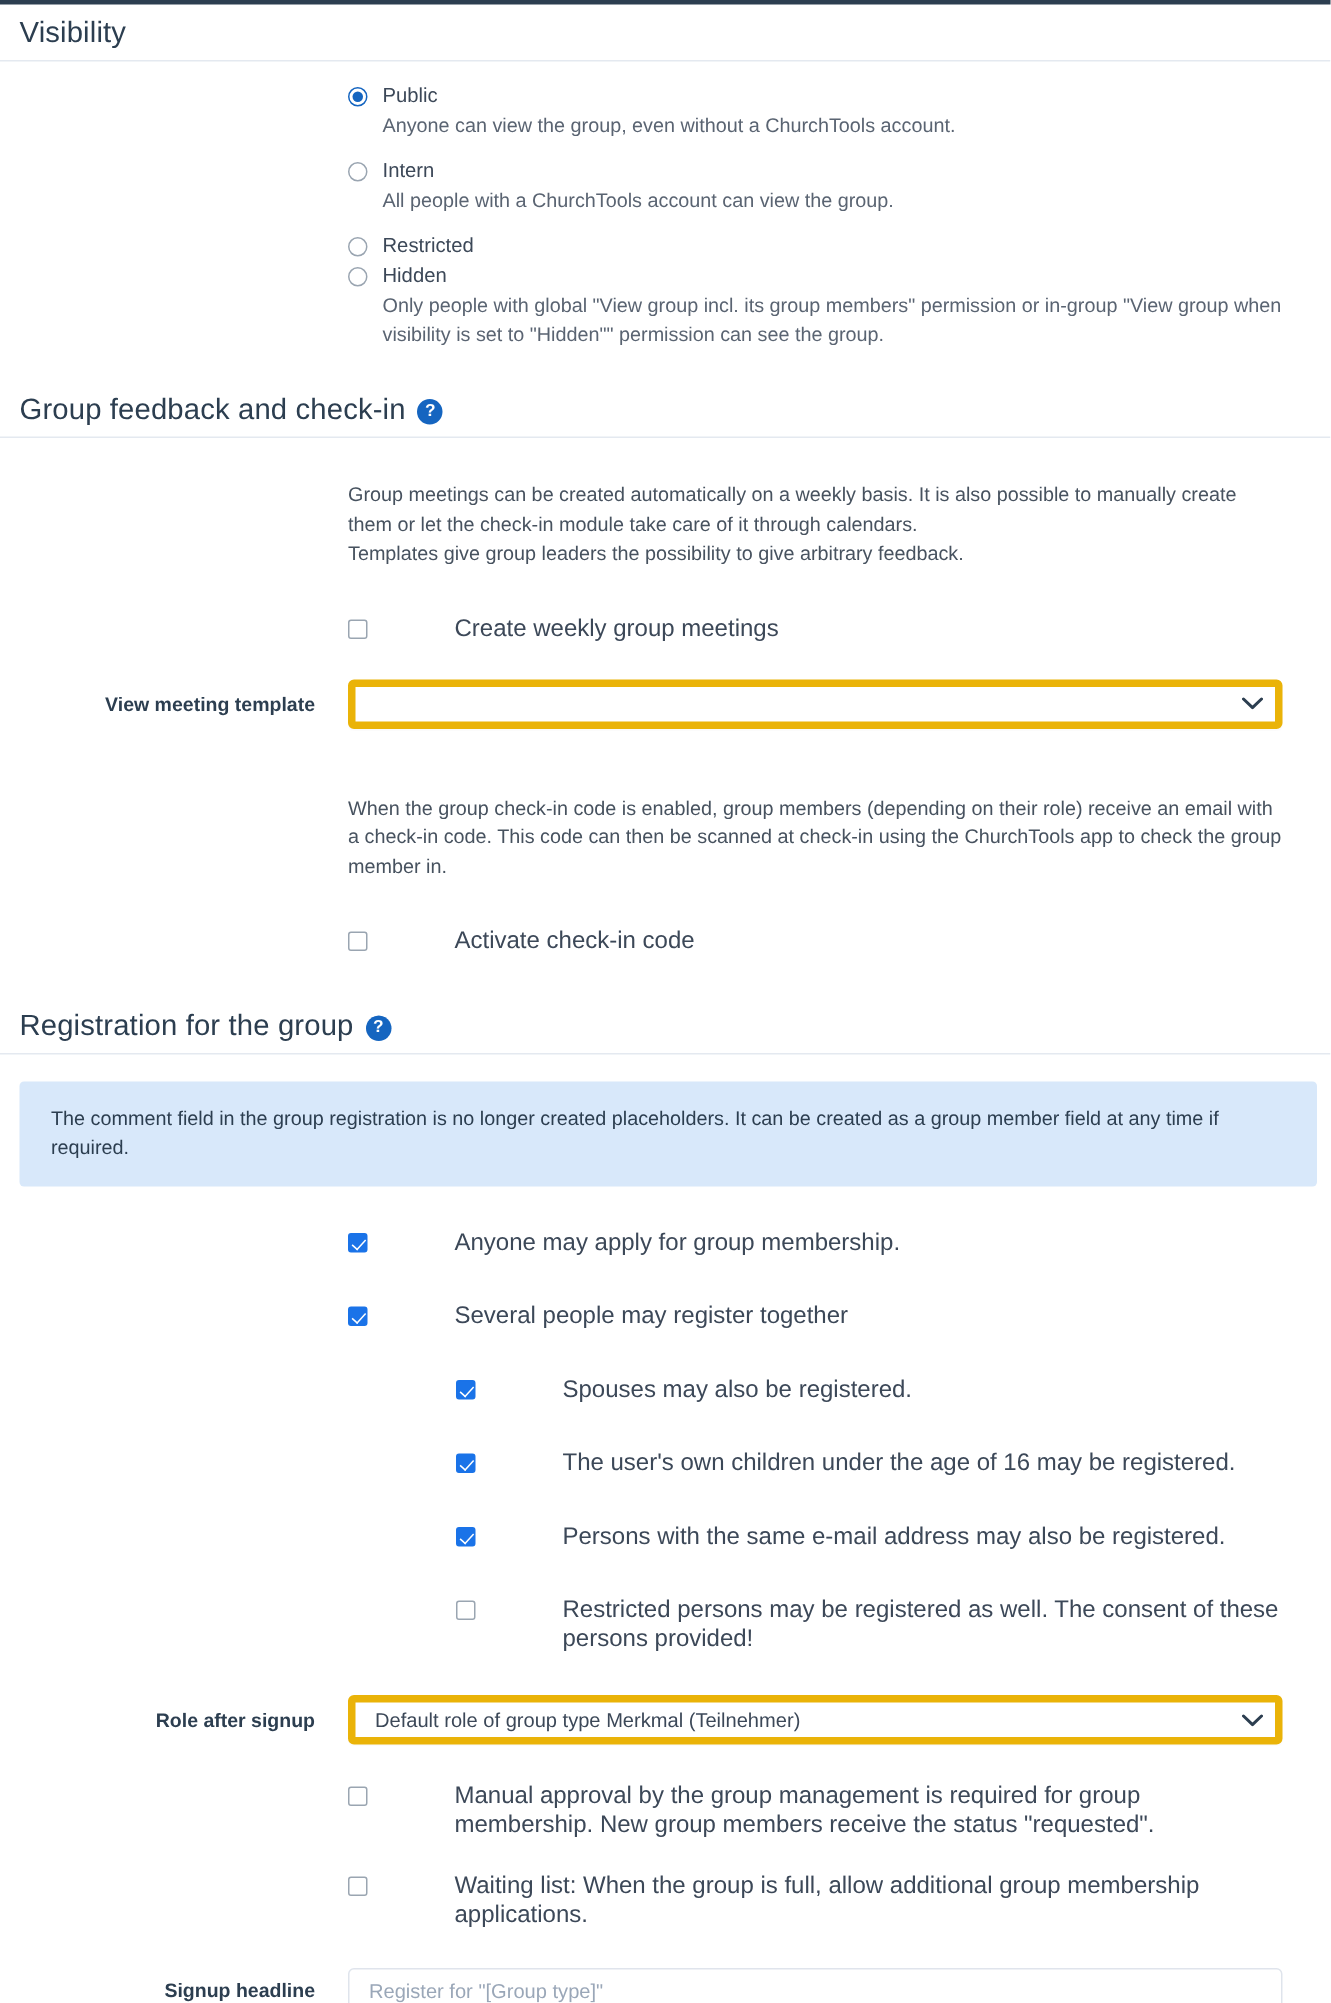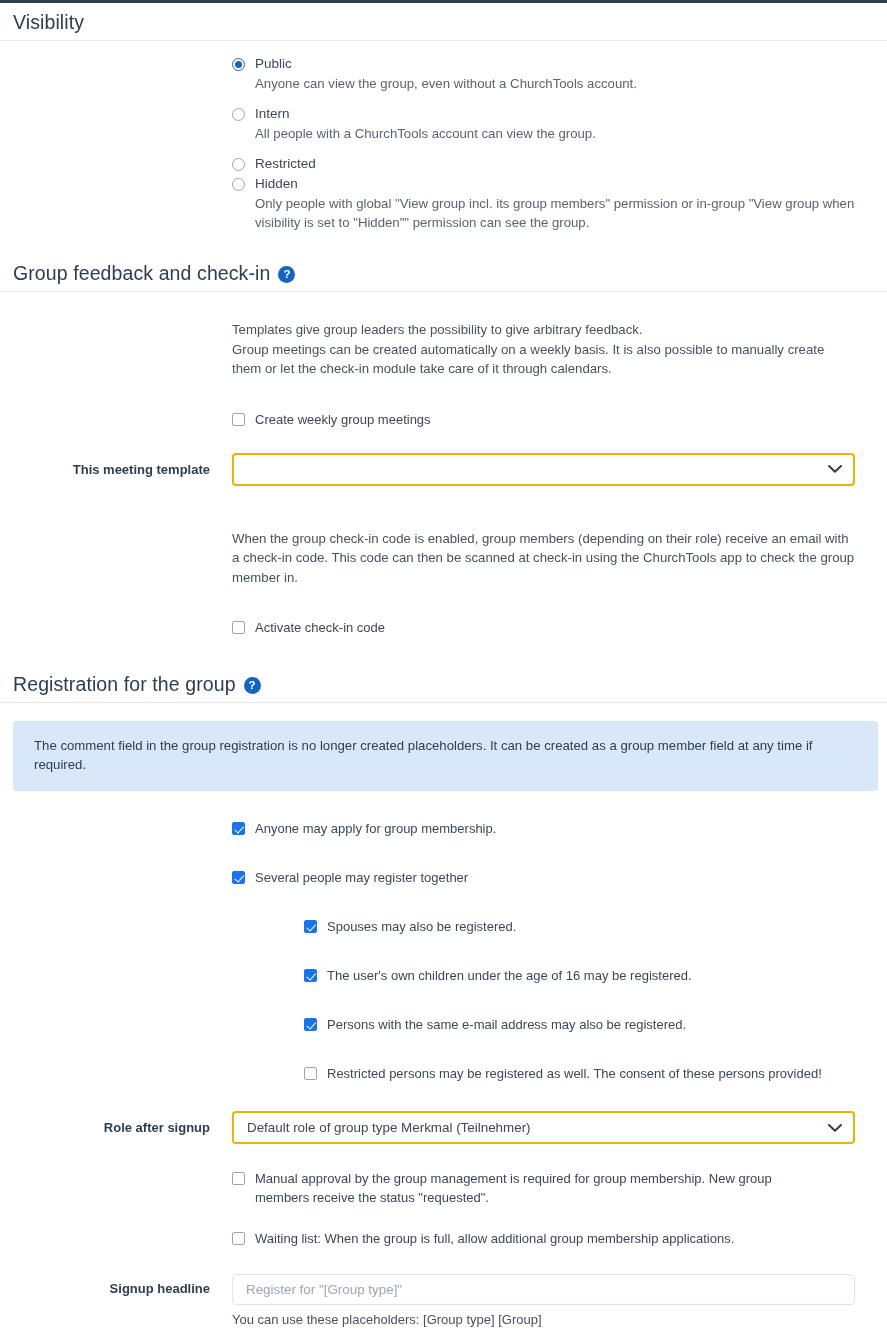--- a/index.html
+++ b/index.html
@@ -137,32 +137,33 @@
   .cb.checked::after {
     content: "";
     position: absolute;
     left: 4px; top: 0.5px;
     width: 3.5px; height: 7.5px;
     border: solid #fff;
     border-width: 0 1.8px 1.8px 0;
     transform: rotate(42deg);
   }
   .cb-label {
-    font-size: 13px;
+    font-size: 16px;
     color: #3c4858;
     line-height: 19px;
     max-width: 600px;
+    margin-left: 48px;
   }
 
   
   .select-wrap { position: relative; width: 623px; }
   .select-box {
     width: 623px;
     height: 33px;
-    border: 2px solid #eab308;
+    border: 5px solid #eab308;
     border-radius: 4px;
     background: #fff;
     font-size: 13.4px;
     color: #3c4858;
     display: flex;
     align-items: center;
     padding: 0 34px 0 13px;
     box-shadow: 0 1px 1px rgba(0,0,0,.02);
   }
   .chev {
@@ -254,37 +255,37 @@
   </div>
 
   <h2 class="section-head" style="margin-top:10px">
     <span>Group feedback and check-in</span>
     <span class="help-icon">?</span>
   </h2>
 
   <div class="row" style="margin-top:28px">
     <div class="label-col"></div>
     <div class="field-col">
+      <p class="para">Group meetings can be created automatically on a weekly basis. It is also possible to manually create them or let the check-in module take care of it through calendars.</p>
       <p class="para">Templates give group leaders the possibility to give arbitrary feedback.</p>
-      <p class="para">Group meetings can be created automatically on a weekly basis. It is also possible to manually create them or let the check-in module take care of it through calendars.</p>
     </div>
   </div>
 
   <div class="row" style="margin-top:31px">
     <div class="label-col"></div>
     <div class="field-col">
       <label class="cb-line">
         <span class="cb"></span>
         <span class="cb-label">Create weekly group meetings</span>
       </label>
     </div>
   </div>
 
   <div class="row" style="margin-top:24px; align-items:center">
-    <div class="label-col">This meeting template</div>
+    <div class="label-col">View meeting template</div>
     <div class="field-col">
       <div class="select-wrap">
         <div class="select-box"></div>
         <span class="chev">
           <svg width="14" height="9" viewBox="0 0 14 9">
               <path d="M1 1.5 L7 7.2 L13 1.5" fill="none" stroke="#2c3e50" stroke-width="2" stroke-linecap="round" stroke-linejoin="round"></path>
             </svg>
         </span>
       </div>
     </div>

